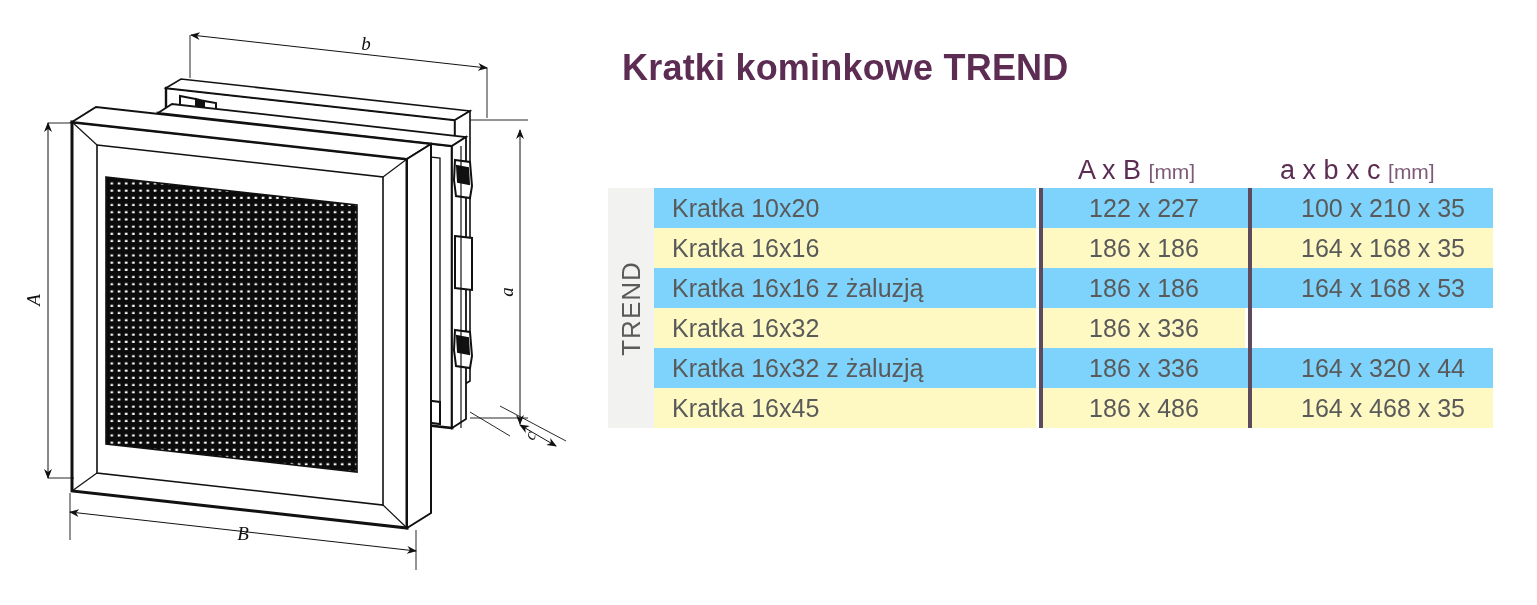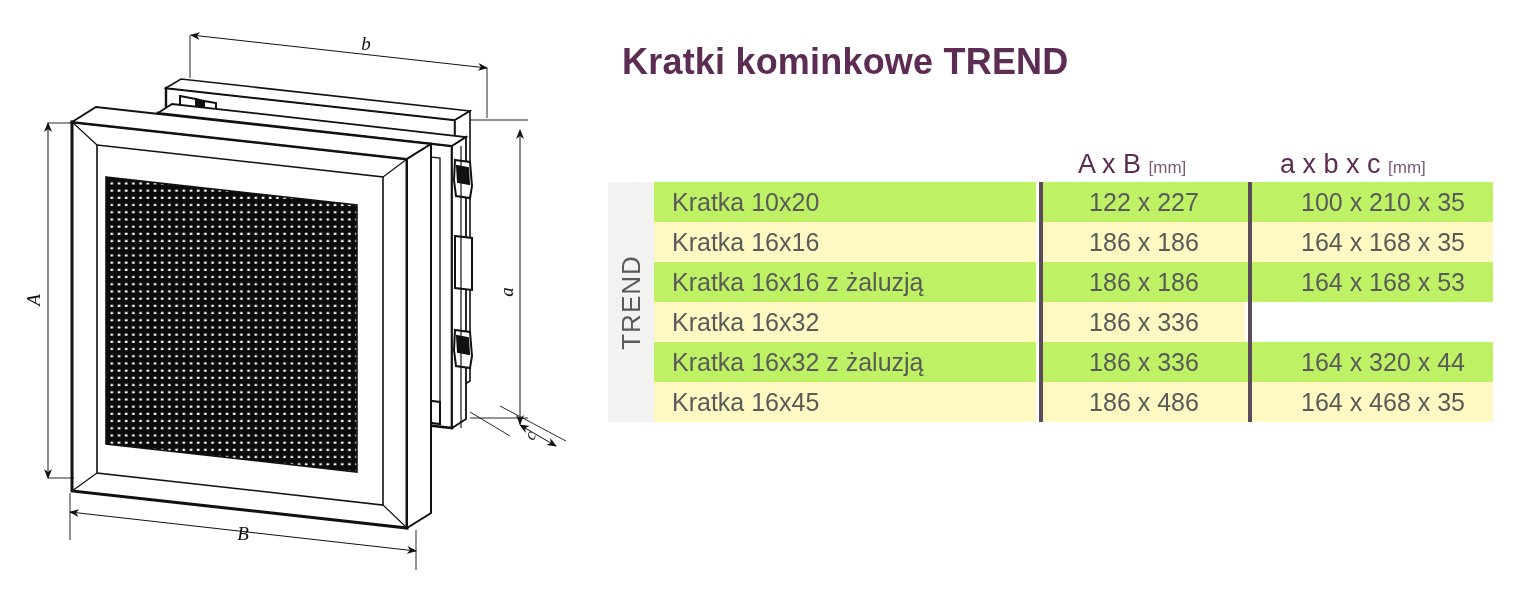--- a/index.html
+++ b/index.html
@@ -27,21 +27,21 @@
     top: 0;
     width: 600px;
     height: 605px;
   }
   #drawing-svg { display: block; }
 
   
   #spec-panel {
     position: absolute;
     left: 600px;
-    top: 8px;
+    top: 14px;
     width: 937px;
     height: 512px;
   }
 
   #page-title {
     position: absolute;
     left: 22px;
     top: 33px;
     font-size: 36px;
     font-weight: bold;
@@ -63,21 +63,21 @@
     height: 46px;
   }
   .col-header {
     position: absolute;
     bottom: 2px;
     color: #5d2c53;
     font-size: 27px;
     white-space: nowrap;
   }
   .col-header .unit {
-    font-size: 17px;
+    font-size: 21px;
     color: #7d5b76;
   }
   #col-header-ab { left: 470px; }
   #col-header-abc { left: 672px; }
 
   #table-body {
     position: relative;
     display: flex;
     align-items: stretch;
   }
@@ -101,21 +101,21 @@
 
   #rows-col {
     flex: 1 1 auto;
     position: relative;
   }
   .spec-row {
     display: flex;
     align-items: stretch;
     height: 40px;
   }
-  .spec-row.alt .cell { background: #bef264; }
+  .spec-row.alt .cell { background: #7dd3fc; }
   .spec-row .cell { background: #fef9c3; }
 
   .cell {
     display: flex;
     align-items: center;
     color: #5a5a5a;
     font-size: 25px;
     box-sizing: border-box;
   }
   .cell-name {

